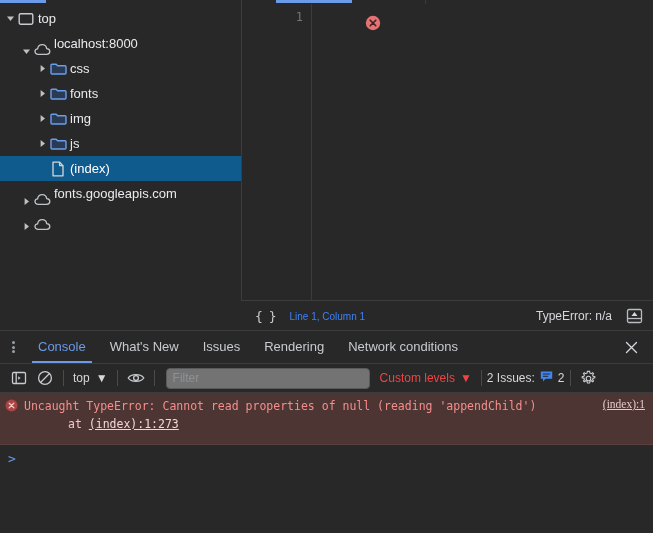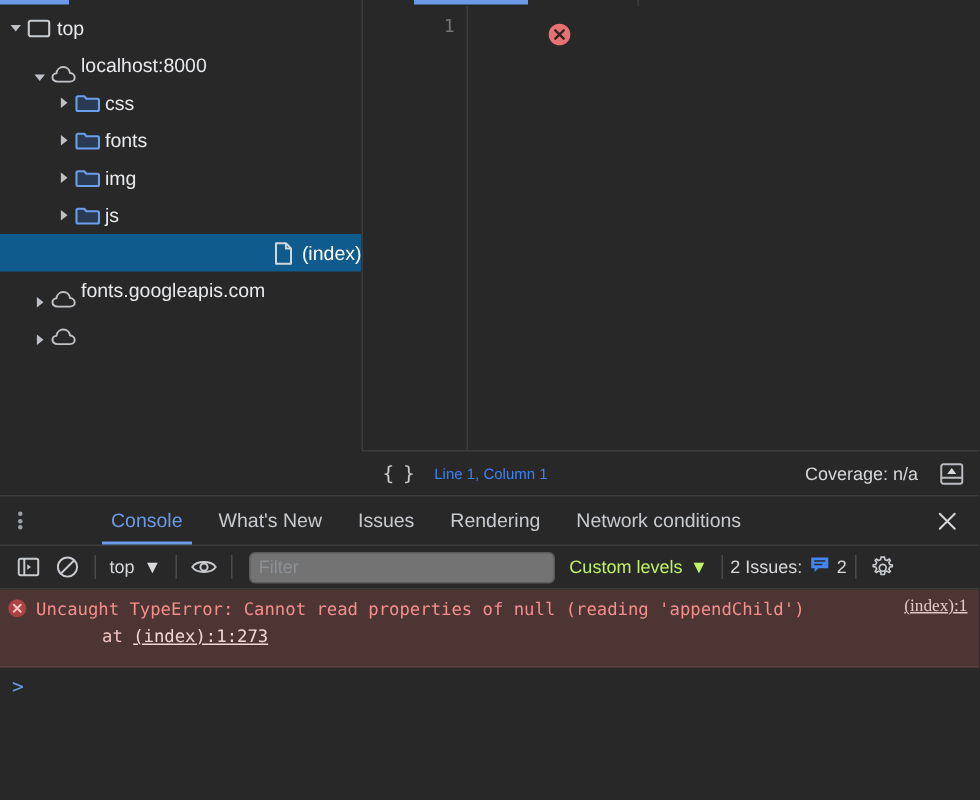--- a/index.html
+++ b/index.html
@@ -20,21 +20,21 @@
   .tabstrip .ind.b{left:276px;width:76px;}
   .tabstrip .vline{position:absolute;top:0;width:1px;height:4px;background:#3c3c3c;}
 
   
   .upper{position:absolute;left:0;top:4px;width:653px;height:326px;}
 
   
   .navigator{position:absolute;left:0;top:0;width:241px;height:326px;background:#282828;overflow:hidden;}
   .tree{padding-top:2px;}
   .row{position:relative;height:25px;line-height:25px;display:flex;align-items:center;white-space:nowrap;cursor:default;}
-  .row.selected{background:#0f5b8e;justify-content:flex-end;}
+  .row.selected{background:#0f5b8e;}
   .row .arrow{width:12px;flex:0 0 12px;display:flex;align-items:center;justify-content:center;color:#bdc1c6;}
   .row .arrow svg{display:block;}
   .row .ico{width:20px;flex:0 0 20px;display:flex;align-items:center;justify-content:center;margin-right:2px;}
   .row .lbl{font-size:13px;color:#e8eaed;}
   .row.selected .lbl{color:#ffffff;}
   .d0{padding-left:4px;}
   .d1{padding-left:20px;align-items:flex-end;}
   .d2{padding-left:36px;}
 
   
@@ -48,37 +48,37 @@
 
   
   .statusbar{position:absolute;left:0;top:296px;width:412px;height:30px;background:#282828;border-top:1px solid #3c3c3c;display:flex;align-items:center;}
   .statusbar .braces{margin-left:14px;font-family:"DejaVu Sans Mono","Liberation Mono",monospace;font-size:13px;color:#c8cbcf;letter-spacing:-1px;}
   .statusbar .pos{margin-left:14px;font-size:10px;color:#3b82f6;}
   .statusbar .cov{margin-left:auto;font-size:12px;color:#d6d8db;}
   .statusbar .popout{margin-left:14px;margin-right:10px;display:flex;align-items:center;}
 
   
   .drawer{position:absolute;left:0;top:330px;width:653px;height:203px;background:#282828;border-top:1px solid #3c3c3c;}
-  .drawer-tabs{position:relative;height:32px;display:flex;align-items:center;border-bottom:1px solid #3c3c3c;gap:36px;}
+  .drawer-tabs{position:relative;height:32px;display:flex;align-items:center;border-bottom:1px solid #3c3c3c;}
   .kebab{width:26px;height:32px;display:flex;align-items:center;justify-content:center;}
   .kebab i{display:block;width:3px;height:3px;border-radius:50%;background:#9aa0a6;margin:1.5px 0;}
   .dtab{position:relative;height:32px;line-height:32px;padding:0 12px;font-size:13px;color:#c8cbcf;cursor:default;}
   .dtab.active{color:#6a9ae8;}
   .dtab.active:after{content:"";position:absolute;left:6px;right:6px;bottom:0;height:2px;background:#6a9ae8;}
   .close-x{position:absolute;right:10px;top:0;height:32px;width:24px;display:flex;align-items:center;justify-content:center;}
 
   
   .ctoolbar{position:relative;height:28px;display:flex;align-items:center;border-bottom:1px solid #3c3c3c;padding:0 6px;}
   .tb-ico{width:26px;height:24px;display:flex;align-items:center;justify-content:center;}
   .tb-sep{width:1px;height:16px;background:#4a4a4a;margin:0 5px;}
   .ctx{display:flex;align-items:center;font-size:12px;color:#d6d8db;padding:0 4px;}
   .ctx .caret{margin-left:6px;}
   .filter{flex:0 0 auto;width:190px;height:19px;background:#737373;border:1px solid #5a5a5a;border-radius:4px;color:#d6d8db;font-size:12px;font-family:"Liberation Sans",sans-serif;padding:0 6px;outline:none;margin:0 6px;}
   .filter::placeholder{color:#8d9196;}
-  .levels{display:flex;align-items:center;font-size:12px;color:#bef264;padding:0 4px;}
+  .levels{display:flex;align-items:center;font-size:12px;color:#ef4444;padding:0 4px;}
   .levels .caret{margin-left:5px;}
   .issues{display:flex;align-items:center;font-size:12px;color:#d6d8db;gap:5px;}
   .gear{width:26px;height:24px;display:flex;align-items:center;justify-content:center;}
 
   
   .messages{position:relative;height:142px;overflow:hidden;}
   .msg-error{position:relative;background:#4d3534;border-bottom:1px solid #5c3f3e;padding:4px 6px 5px 24px;min-height:52px;box-sizing:border-box;}
   .msg-error .ebadge{position:absolute;left:5px;top:6px;}
   .msg-error .etext{font-family:"DejaVu Sans Mono","Liberation Mono",monospace;font-size:11.5px;line-height:18px;color:#f58e8b;white-space:pre-wrap;padding-right:110px;}
   .msg-error .stack{font-family:"DejaVu Sans Mono","Liberation Mono",monospace;font-size:11.5px;line-height:18px;color:#f0c5c3;padding-left:44px;}
@@ -233,21 +233,21 @@
           <svg width="16" height="16" viewBox="0 0 16 16">
             <circle cx="8" cy="8" r="7.2" fill="#e57373"></circle>
             <path d="M5.2 5.2 L10.8 10.8 M10.8 5.2 L5.2 10.8" stroke="#3b2322" stroke-width="1.6" stroke-linecap="round"></path>
           </svg>
         </span>
       </div>
 
       <div class="statusbar">
         <span class="braces">{ }</span>
         <span class="pos">Line 1, Column 1</span>
-        <span class="cov">Coverage: n/a</span>
+        <span class="cov">TypeError: n/a</span>
         <span class="popout">
           <svg width="17" height="16" viewBox="0 0 17 16">
             <rect x="1.5" y="1.5" width="14" height="13" rx="1.5" fill="none" stroke="#b9bcc0" stroke-width="1.3"></rect>
             <line x1="1.5" y1="10.5" x2="15.5" y2="10.5" stroke="#b9bcc0" stroke-width="1.3"></line>
             <path d="M8.5 4 L11.5 8 L5.5 8 Z" fill="#d7d9dc"></path>
           </svg>
         </span>
       </div>
     </div>
   </div>

